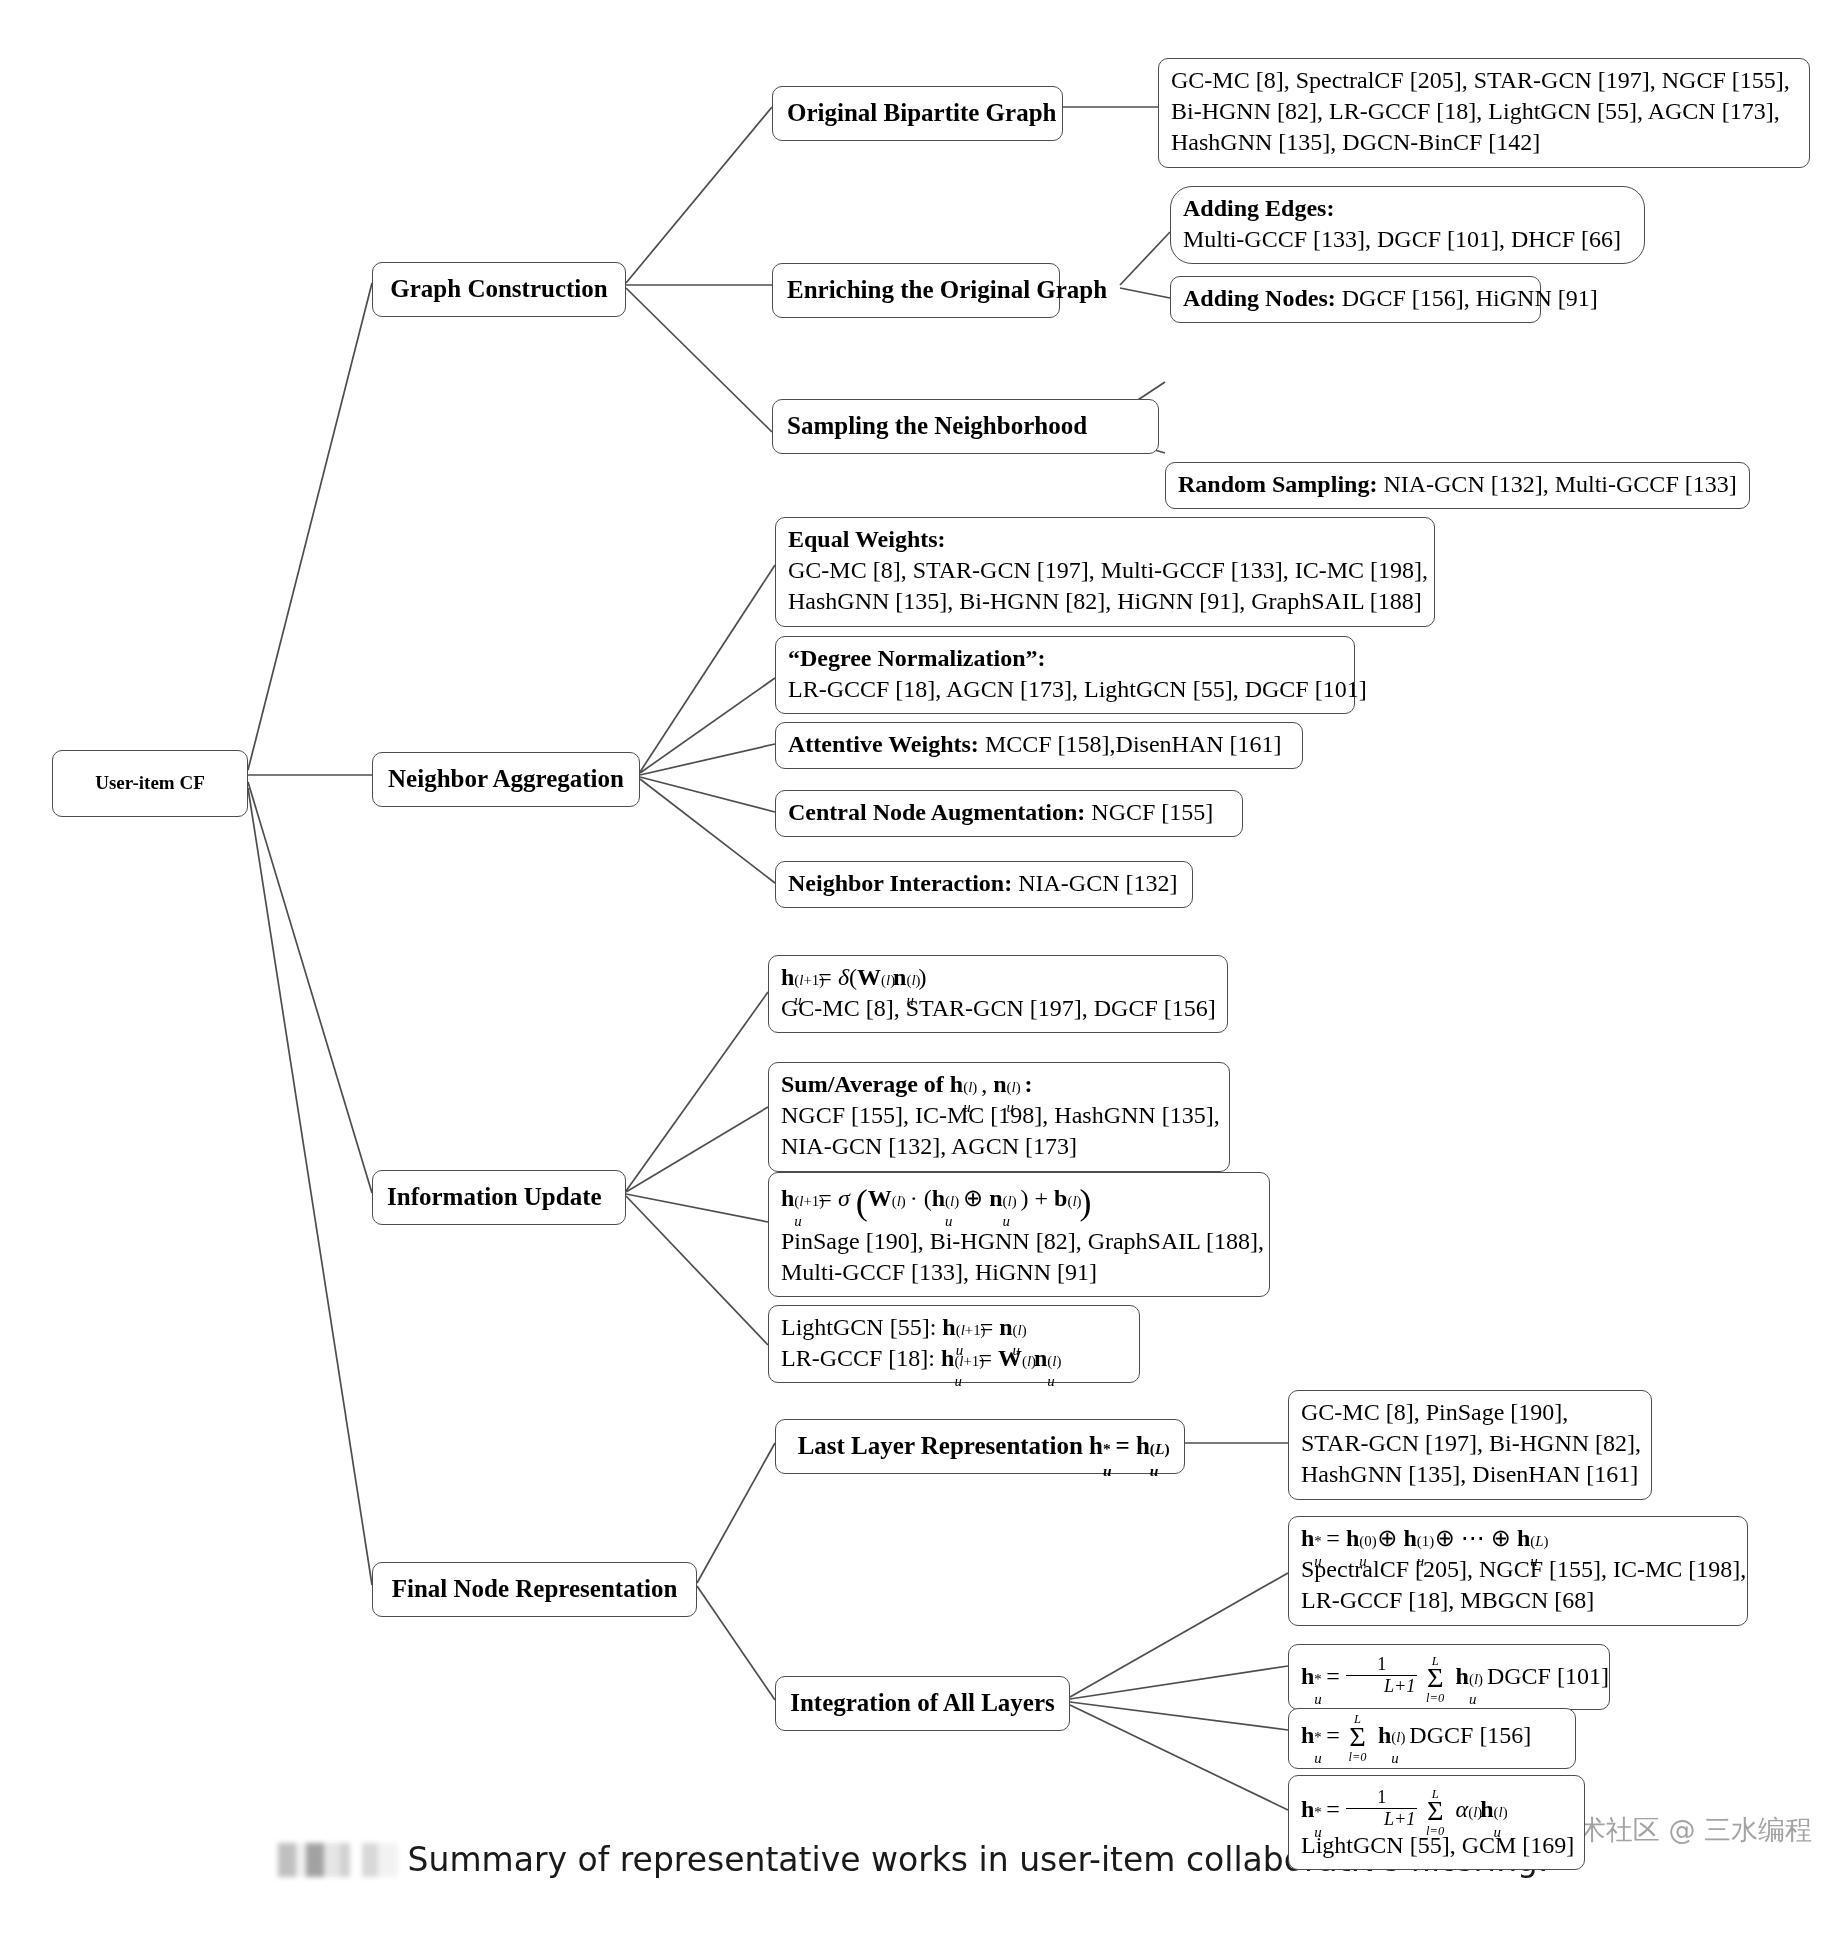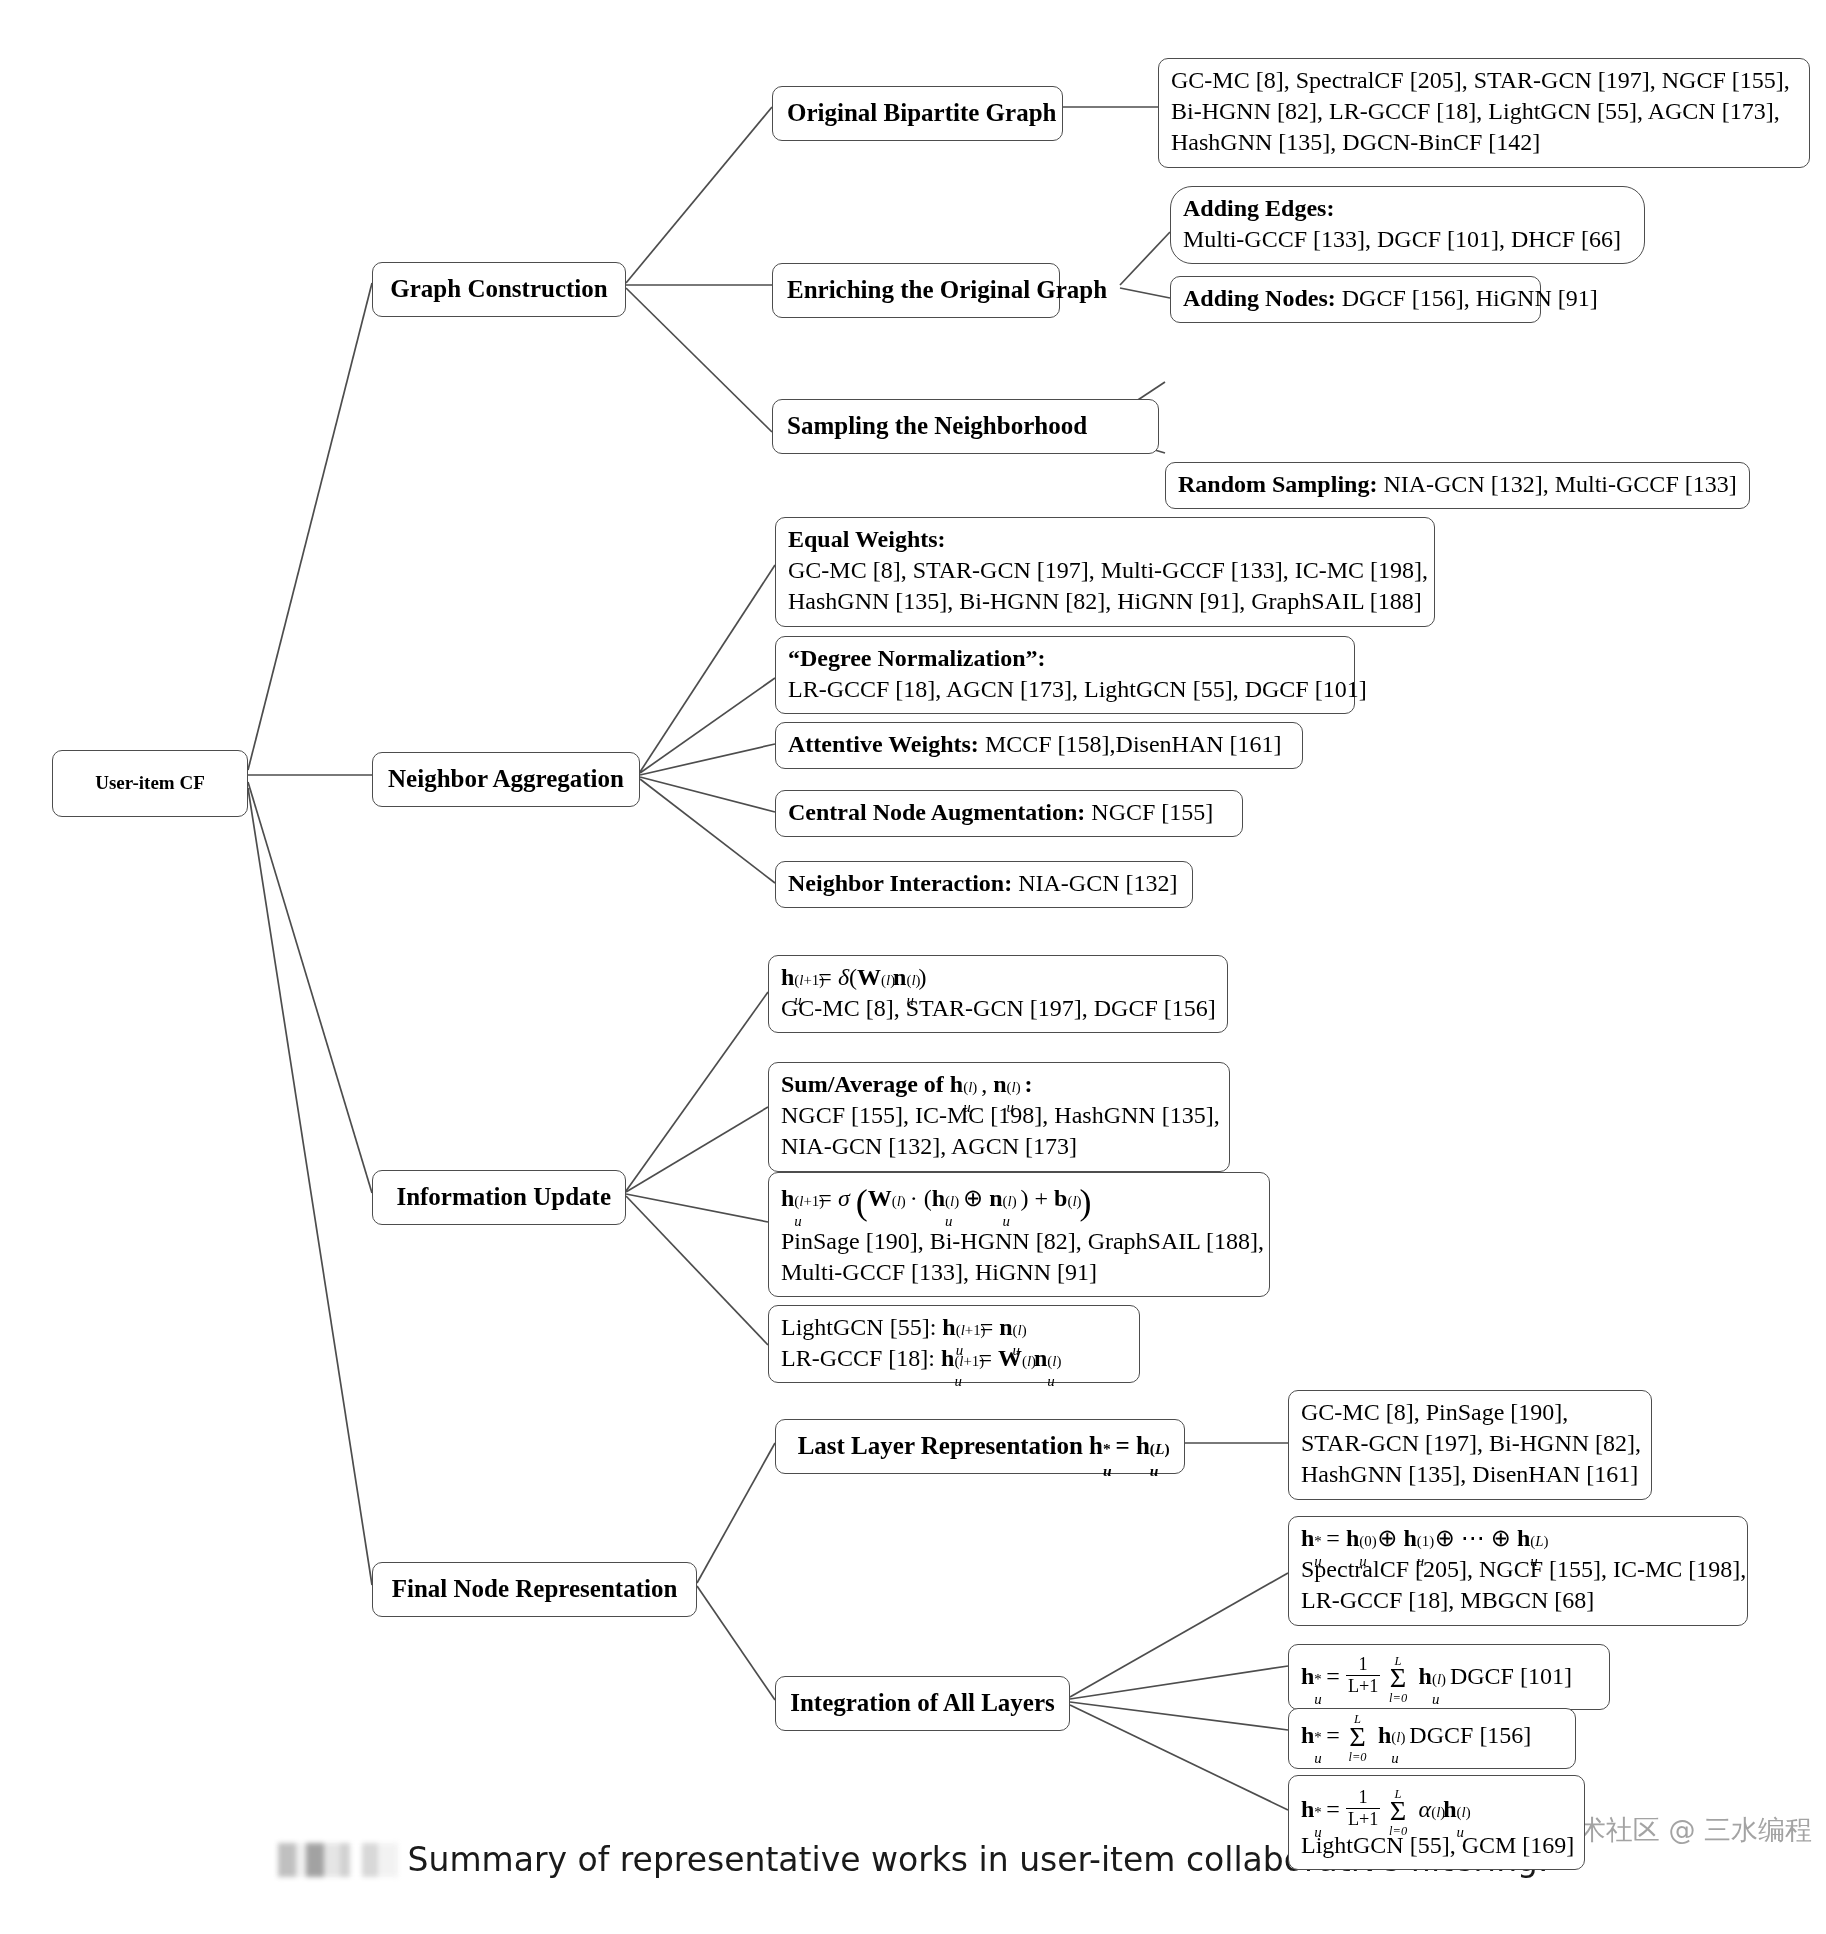--- a/index.html
+++ b/index.html
@@ -39,21 +39,21 @@
     position:relative;
     width:0;
   }
   .subsup i{ position:absolute; left:0; font-size:0.62em; font-style:normal; white-space:nowrap; }
   .subsup i.up{ top:-0.95em; }
   .subsup i.dn{ top:0.42em; font-style:italic; }
   .frac{
     display:inline-block; vertical-align:-0.42em; text-align:center; font-size:0.76em;
   }
   .frac .num{ display:block; border-bottom:1.3px solid #000; padding:0 2px; line-height:1.08;}
-  .frac .den{ display:block; padding:0 2px; line-height:1.12; }
+  .frac .den{ display:block; padding:0 2px; line-height:1.12; font-style:italic;margin-left:36px;}
   .bigsum{ display:inline-block; position:relative; font-size:1.18em; vertical-align:-0.12em; margin:0 0.22em 0 0.12em;}
   .bigsum .lim{ position:absolute; left:50%; transform:translateX(-50%); font-size:0.44em; font-style:italic; white-space:nowrap;}
   .bigsum .lim.top{ top:-0.62em; }
   .bigsum .lim.bot{ bottom:-0.72em;margin-top:17px; }
   .paren{ font-size:1.5em; vertical-align:-0.22em; }
   
   #caption{
     position:absolute; left:0; top:1840px; width:1826px;
     text-align:center;
     font-family:"DejaVu Sans", sans-serif;
@@ -128,21 +128,21 @@
   </div>
 
   <div class="node cat" style="left:372px; top:262px; width:254px; text-align:center;">
     <span>Graph Construction</span>
   </div>
 
   <div class="node cat" style="left:372px; top:752px; width:268px; text-align:center;">
     <span>Neighbor Aggregation</span>
   </div>
 
-  <div class="node cat" style="left:372px; top:1170px; width:254px; text-align:right;">
+  <div class="node cat" style="left:372px; top:1170px; width:254px; text-align:left;">
     <span>Information Update</span>
   </div>
 
   <div class="node cat" style="left:372px; top:1562px; width:325px; text-align:center;">
     <span>Final Node Representation</span>
   </div>
 
   <div class="node cat" style="left:772px; top:86px; width:291px; text-align:center;">
     <span>Original Bipartite Graph</span>
   </div>

